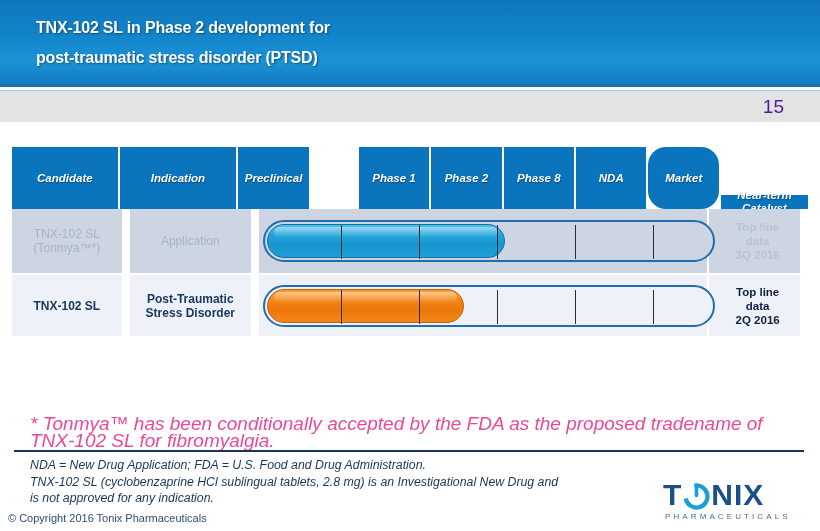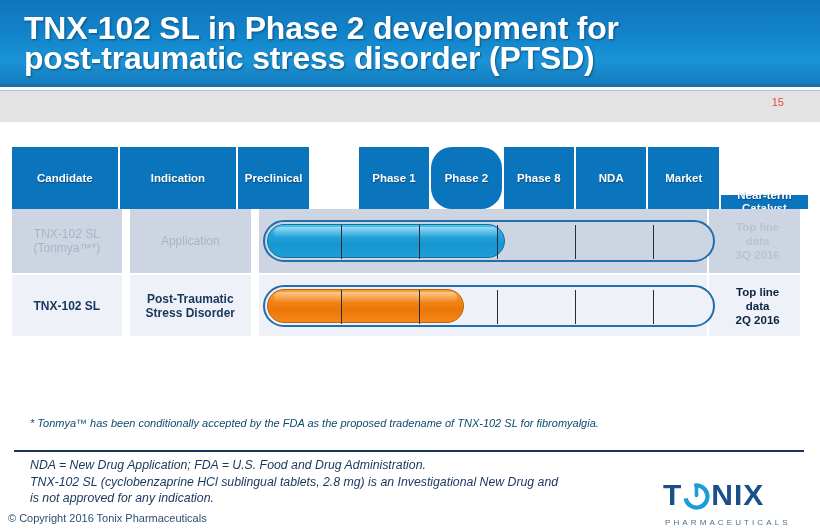--- a/index.html
+++ b/index.html
@@ -14,64 +14,64 @@
   
   .title-band {
     position: absolute; left: 0; top: 0; width: 820px; height: 87px;
     background: linear-gradient(180deg, #0f76bd 0%, #1283c9 38%, #1b93d6 70%, #1279bb 100%);
   }
   .title-band::after {
     content: ""; position: absolute; left: 0; right: 0; bottom: 0; height: 3px;
     background: #1a6fae;
   }
   .title-text {
-    position: absolute; left: 24px; top: 13px; width: 700px;
-    color: #ffffff; font-size: 32px; font-weight: bold; line-height: 30px;
+    position: absolute; left: 36px; top: 13px; width: 700px;
+    color: #ffffff; font-size: 16px; font-weight: bold; line-height: 30px;
     letter-spacing: -0.2px;
     text-shadow: 1px 1px 2px rgba(0,35,70,0.55);
     white-space: pre-line;
   }
 
   
   .sub-band {
     position: absolute; left: 0; top: 90px; width: 820px; height: 32px;
     background: #e3e3e3;
     border-top: 1px solid #9ec6e6;
   }
   .page-num {
     position: absolute; right: 36px; top: 96px;
-    font-size: 11px; color: #ef4444; font-weight: normal;
+    font-size: 19px; color: #4c1d95; font-weight: normal;
   }
 
   
   .table {
     position: absolute; left: 12px; top: 147px; width: 796px;
   }
-  .thead { display: flex; height: 62px; }
+  .thead { display: flex; height: 62px; font-style: italic; }
   .th {
     background: #0a74bd;
     color: #ffffff;
     font-size: 11.5px; font-weight: bold;
     display: flex; align-items: center; justify-content: center;
     text-align: center; line-height: 13px;
     margin-right: 2px;
     text-shadow: 0.5px 0.5px 1px rgba(0,30,60,0.5);
     white-space: pre-line;
   }
   .th:last-child { margin-right: 0; margin-top: 48px; }
 
   
   .c-cand   { width: 114px; }
   .c-ind    { width: 126px; }
   .c-pre    { width: 76px; }
   .c-p1     { width: 76px; margin-left: 48px; }
-  .c-p2     { width: 76px; border-radius: 21px; }
+  .c-p2     { width: 76px; }
   .c-p3     { width: 76px; }
   .c-nda    { width: 76px; }
-  .c-mkt    { width: 76px; }
+  .c-mkt    { width: 76px; border-radius: 18px; }
   .c-cat    { width: 94px; }
 
   .trow { position: relative; display: flex; align-items: stretch; }
   .trow.r1 { height: 64px; background: transparent; }
   .trow.r2 { height: 61px; margin-top: 2px; }
 
   .cell {
     display: flex; align-items: center; justify-content: center;
     text-align: center; font-size: 12px; line-height: 14px;
     margin-right: 8px;
@@ -123,21 +123,21 @@
 
   
   .tick {
     position: absolute; top: 3px; width: 1.5px; height: 34px;
     background: #2b2b33;
   }
 
   
   .foot-star {
     position: absolute; left: 30px; top: 415px; width: 770px;
-    font-size: 11px; font-style: italic; color: #0c4a6e;
+    font-size: 19px; font-style: italic; color: #ec4899;
     line-height: 17px;
   }
   .rule {
     position: absolute; left: 14px; top: 450px; width: 790px; height: 2px;
     background: #17365d;
   }
   .foot-body {
     position: absolute; left: 30px; top: 457px; width: 620px;
     font-size: 12.3px; font-style: italic; color: #17365d;
     line-height: 16.5px; white-space: pre-line;
@@ -150,21 +150,21 @@
   
   .logo { position: absolute; left: 663px; top: 480px; width: 148px; height: 46px; }
   .logo-word {
     position: relative; display: flex; align-items: center;
     font-size: 30px; font-weight: bold; color: #1b4f8a; letter-spacing: 1px;
     line-height: 30px;
   }
   .logo-o { position: relative; display: inline-block; width: 27px; height: 27px; margin: 0 1px; }
   .logo-o svg { position: absolute; left: 0; top: 1px; }
   .logo-sub {
-    font-size: 8px; letter-spacing: 3.1px; color: #4a6f93; margin-top: 8px;
+    font-size: 8px; letter-spacing: 3.1px; color: #4a6f93; margin-top: 2px;
     padding-left: 2px;
   }
 </style>
 </head>
 <body>
 
 <div class="slide">
 
   <div class="title-band">
     <div class="title-text">TNX-102 SL in Phase 2 development for

